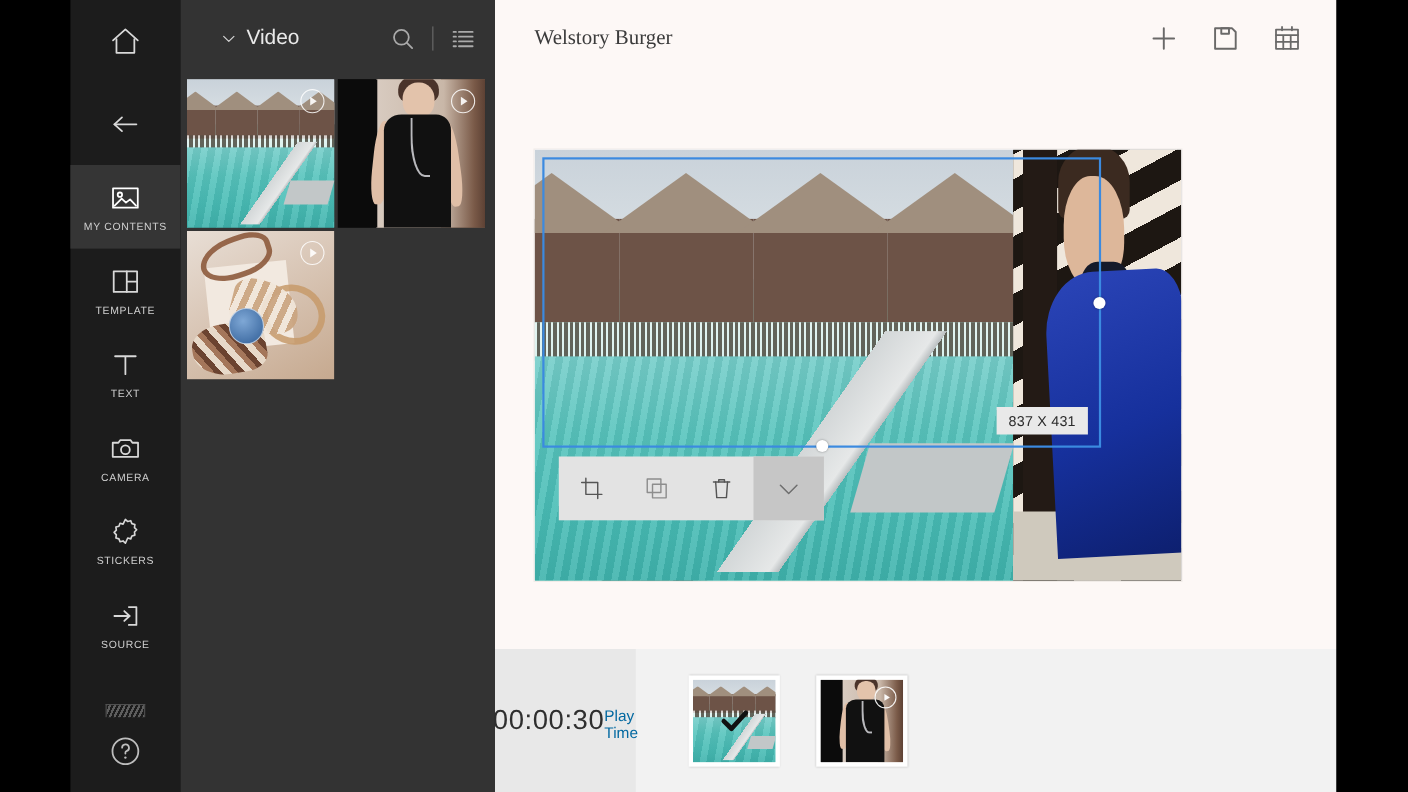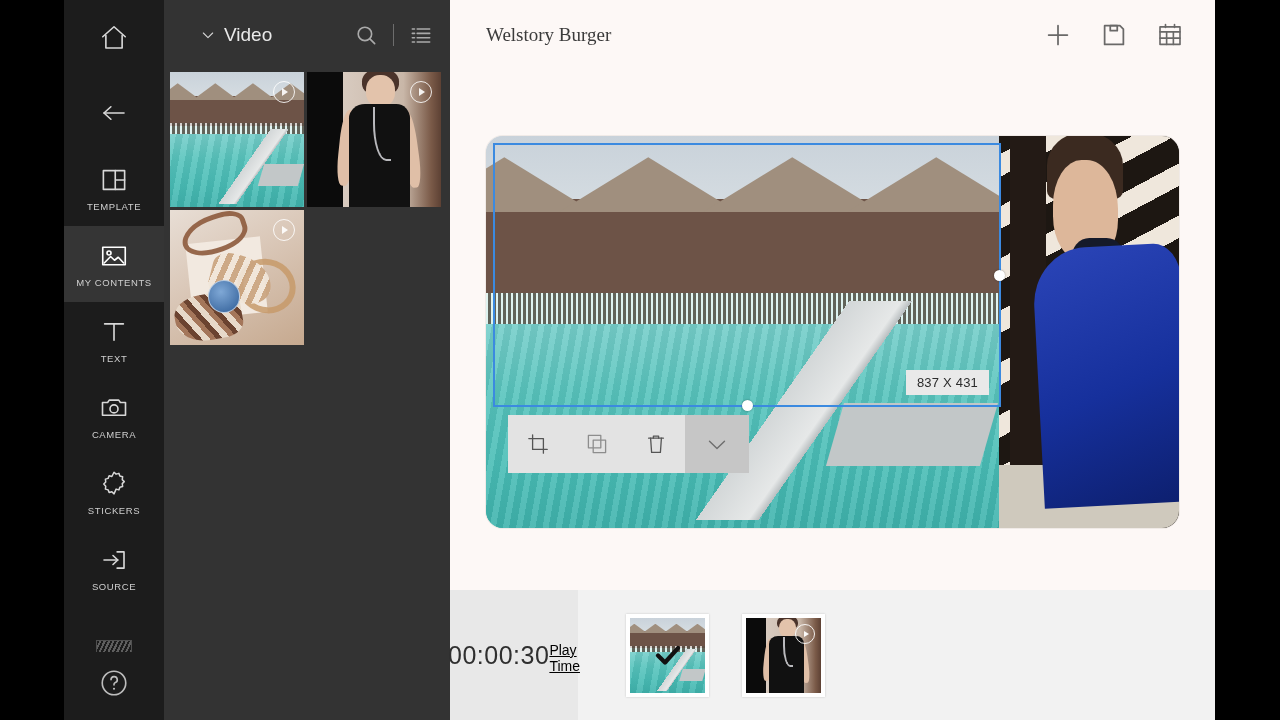--- a/index.html
+++ b/index.html
@@ -175,23 +175,23 @@
     height: 70px; display: flex; align-items: center;
     padding: 0 30px 0 36px;
     font-family: Liberation Serif, serif;
   }
   .doc-title { font-size: 19px; color: #3b3b3b; flex: 1 1 auto; }
   .top-actions { display: flex; align-items: center; gap: 26px; }
   .top-btn { width: 30px; height: 30px; cursor: pointer; opacity: .82; }
 
   .canvas-wrap {
     position: absolute; left: 36px; top: 136px;
-    width: 693px; height: 392px;
+    width: 588px; height: 392px;
     background: #fff; box-shadow: 0 0 0 1px #f0eae7;
-    padding: 0; overflow: hidden; border-radius: 17px;
+    padding: 0; overflow: hidden;
   }
   .canvas { position: relative; width: 100%; height: 100%; background: #fff; }
   .clip-left { position: absolute; left: 0; top: 0; width: 74%; height: 100%; overflow: hidden; }
   .clip-right { position: absolute; right: 0; top: 0; width: 26%; height: 100%; overflow: hidden; }
   .clip-mid {
     position: absolute; left: 0; top: 70%; width: 74%; height: 30%;
     background: linear-gradient(#e9e8dc,#eceade);
     overflow: hidden;
   }
   .clip-mid .hair2 { position:absolute; left:14%; top:38%; width:22%; height:62%;
@@ -238,21 +238,21 @@
     position: absolute; left: 450px; top: 590px;
     width: 765px; height: 130px;
     background: #f2f2f2;
     display: flex; align-items: stretch;
   }
   .time-block {
     width: 128px; background: #e8e8e8;
     display: flex; flex-direction: row; align-items: center; justify-content: center;
   }
   .time-val { font-size: 25px; color: #2f2f2f; letter-spacing: .5px; }
-  .time-lbl { font-size: 14px; color: #000000; margin-top: 6px; text-decoration: underline; }
+  .time-lbl { font-size: 14px; color: #0369a1; margin-top: 6px; }
   .strip { flex: 1 1 auto; display: flex; align-items: center; gap: 33px; padding-left: 48px; }
   .clip-thumb {
     position: relative; width: 83px; height: 83px;
     background: #fff; padding: 4px; box-shadow: 0 0 2px rgba(0,0,0,.18);
     cursor: pointer;
   }
   .clip-thumb .inner { position: relative; width: 100%; height: 100%; overflow: hidden; }
   .clip-check {
     position: absolute; left: 50%; top: 50%;
     transform: translate(-50%,-50%) rotate(0deg);
@@ -292,39 +292,39 @@
 
     <div class="rail-item plain">
       <span class="rail-ico">
         <svg viewBox="0 0 24 24" fill="none" stroke="#d8d8d8" stroke-width="1.3">
           <path d="M20 12H4"></path>
             <path d="M9.5 7 4 12l5.5 5"></path>
         </svg>
       </span>
     </div>
 
-    <div class="rail-item labeled">
-      <span class="rail-ico">
-        <svg viewBox="0 0 24 24" fill="none" stroke="#d8d8d8" stroke-width="1.3">
-          <rect x="3.5" y="4.5" width="17" height="15"></rect>
-          <path d="M13 4.5v15M13 12h7.5"></path>
-        </svg>
-      </span>
-      <span class="rail-label">TEMPLATE</span>
-    </div>
-
     <div class="rail-item labeled active">
       <span class="rail-ico">
         <svg viewBox="0 0 24 24" fill="none" stroke="#ffffff" stroke-width="1.3">
           <rect x="3" y="5" width="18" height="14"></rect>
           <circle cx="8" cy="9.6" r="1.6"></circle>
           <path d="M4.2 17.6 9.3 12.4l3.1 3 3-2.4 4.3 4.6"></path>
         </svg>
       </span>
       <span class="rail-label">MY CONTENTS</span>
+    </div>
+
+    <div class="rail-item labeled">
+      <span class="rail-ico">
+        <svg viewBox="0 0 24 24" fill="none" stroke="#d8d8d8" stroke-width="1.3">
+          <rect x="3.5" y="4.5" width="17" height="15"></rect>
+          <path d="M13 4.5v15M13 12h7.5"></path>
+        </svg>
+      </span>
+      <span class="rail-label">TEMPLATE</span>
     </div>
 
     <div class="rail-item labeled">
       <span class="rail-ico">
         <svg viewBox="0 0 24 24" fill="none" stroke="#d8d8d8" stroke-width="1.3">
           <path d="M4.5 5.5h15M12 5.5v13"></path>
         </svg>
       </span>
       <span class="rail-label">TEXT</span>
     </div>

